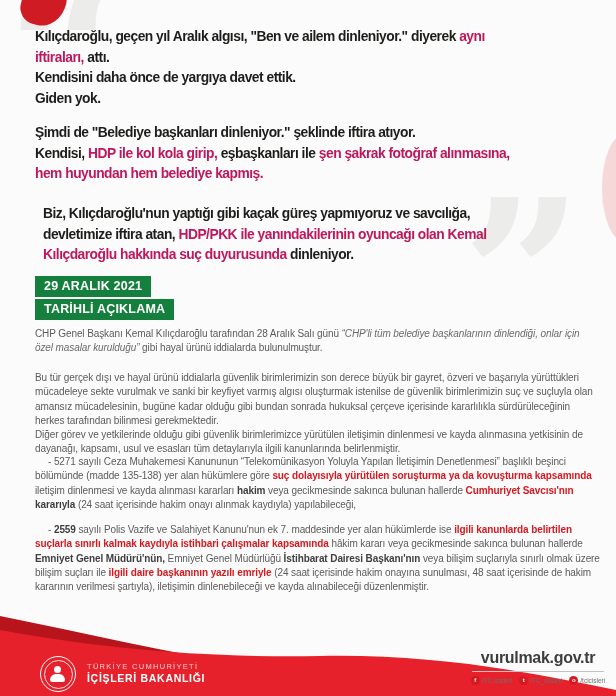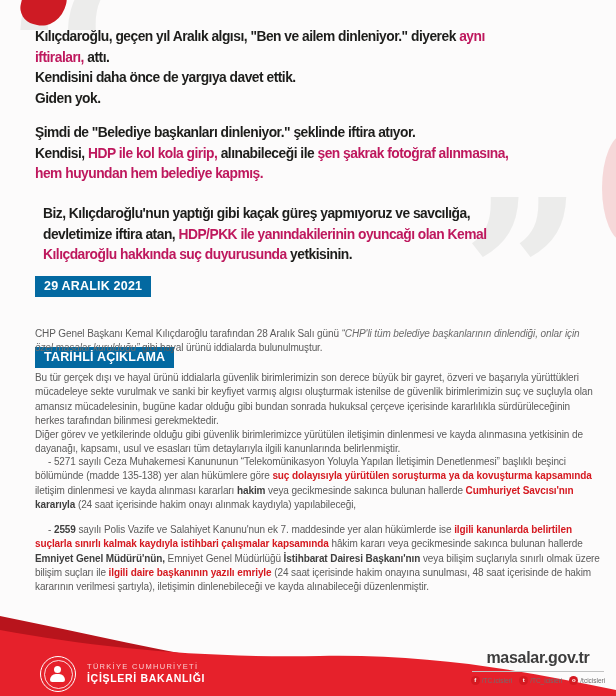--- a/index.html
+++ b/index.html
@@ -17,23 +17,23 @@
   .pink-arc{position:absolute;right:-32px;top:134px;width:46px;height:108px;background:#f6d8d9;border-radius:50%;}
 
   
   .h{position:absolute;left:35px;width:572px;font-weight:bold;color:#1d1d1b;
      font-size:13.8px;line-height:20.5px;letter-spacing:-0.5px;}
   .h .seg-n{color:#1d1d1b;}
   .h .seg-r{color:#be185d;}
   #h1{top:27px;} #h2{top:123px;} #h3{top:204px;margin-left:8px;}
 
   
-  .badge{position:absolute;left:35px;background:#0369a1;color:#ffffff;font-weight:bold;
+  .badge{position:absolute;left:35px;background:#15803d;color:#ffffff;font-weight:bold;
      font-size:12.5px;line-height:16px;padding:2px 9px 3px;letter-spacing:0.2px;}
-  #badge1{top:276px;} #badge2{top:299px;margin-top:48px;}
+  #badge1{top:276px;} #badge2{top:299px;}
 
   
   .p{position:absolute;left:35px;width:565px;font-size:10px;line-height:14.3px;
      color:#5b5b5b;letter-spacing:-0.1px;}
   .p .seg-n{color:#5b5b5b;}
   .p .seg-i{font-style:italic;color:#6b6b6b;}
   .p .seg-b{font-weight:bold;color:#3f3f3f;}
   .p .seg-r{font-weight:bold;color:#d51920;}
   .p.indent{text-indent:13px;}
   #p1{top:327px;} #p2{top:371px;} #p3{top:455px;} #p4{top:523px;}
@@ -63,22 +63,22 @@
 <body>
 
 <div class="canvas">
 
   <div class="quote quote-open">“</div>
   <div class="red-drop"></div>
   <div class="quote quote-close">”</div>
   <div class="pink-arc"></div>
 
   <div class="h" id="h1"><span class="seg-n">Kılıçdaroğlu, geçen yıl Aralık algısı, "Ben ve ailem dinleniyor." diyerek </span><span class="seg-r">aynı</span><br><span class="seg-r">iftiraları,</span><span class="seg-n"> attı.</span><br><span class="seg-n">Kendisini daha önce de yargıya davet ettik.</span><br><span class="seg-n">Giden yok.</span></div>
-  <div class="h" id="h2"><span class="seg-n">Şimdi de "Belediye başkanları dinleniyor." şeklinde iftira atıyor.</span><br><span class="seg-n">Kendisi, </span><span class="seg-r">HDP ile kol kola girip,</span><span class="seg-n"> alınabileceği ile </span><span class="seg-r">şen şakrak fotoğraf alınmasına,</span><br><span class="seg-r">hem huyundan hem belediye kapmış.</span></div>
-  <div class="h" id="h3"><span class="seg-n">Biz, Kılıçdaroğlu'nun yaptığı gibi kaçak güreş yapmıyoruz ve savcılığa,</span><br><span class="seg-n">devletimize iftira atan, </span><span class="seg-r">HDP/PKK ile yanındakilerinin oyuncağı olan Kemal</span><br><span class="seg-r">Kılıçdaroğlu hakkında suç duyurusunda</span><span class="seg-n"> yetkisinin.</span></div>
+  <div class="h" id="h2"><span class="seg-n">Şimdi de "Belediye başkanları dinleniyor." şeklinde iftira atıyor.</span><br><span class="seg-n">Kendisi, </span><span class="seg-r">HDP ile kol kola girip,</span><span class="seg-n"> eşbaşkanları ile </span><span class="seg-r">şen şakrak fotoğraf alınmasına,</span><br><span class="seg-r">hem huyundan hem belediye kapmış.</span></div>
+  <div class="h" id="h3"><span class="seg-n">Biz, Kılıçdaroğlu'nun yaptığı gibi kaçak güreş yapmıyoruz ve savcılığa,</span><br><span class="seg-n">devletimize iftira atan, </span><span class="seg-r">HDP/PKK ile yanındakilerinin oyuncağı olan Kemal</span><br><span class="seg-r">Kılıçdaroğlu hakkında suç duyurusunda</span><span class="seg-n"> dinleniyor.</span></div>
 
   <div class="badge" id="badge1">29 ARALIK 2021</div>
   <div class="badge" id="badge2">TARİHLİ AÇIKLAMA</div>
 
   <div class="p" id="p1"><span class="seg-n">CHP Genel Başkanı Kemal Kılıçdaroğlu tarafından 28 Aralık Salı günü </span><span class="seg-i">“CHP'li tüm belediye başkanlarının dinlendiği, onlar için özel masalar kurulduğu”</span><span class="seg-n"> gibi hayal ürünü iddialarda bulunulmuştur.</span></div>
   <div class="p" id="p2"><span class="seg-n">Bu tür gerçek dışı ve hayal ürünü iddialarla güvenlik birimlerimizin son derece büyük bir gayret, özveri ve başarıyla yürüttükleri mücadeleye sekte vurulmak ve sanki bir keyfiyet varmış algısı oluşturmak istenilse de güvenlik birimlerimizin suç ve suçluyla olan amansız mücadelesinin, bugüne kadar olduğu gibi bundan sonrada hukuksal çerçeve içerisinde kararlılıkla sürdürüleceğinin herkes tarafından bilinmesi gerekmektedir.</span><br><span class="seg-n">Diğer görev ve yetkilerinde olduğu gibi güvenlik birimlerimizce yürütülen iletişimin dinlenmesi ve kayda alınmasına yetkisinin de dayanağı, kapsamı, usul ve esasları tüm detaylarıyla ilgili kanunlarında belirlenmiştir.</span></div>
   <div class="p indent" id="p3"><span class="seg-n">- 5271 sayılı Ceza Muhakemesi Kanununun “Telekomünikasyon Yoluyla Yapılan İletişimin Denetlenmesi” başlıklı beşinci bölümünde (madde 135-138) yer alan hükümlere göre </span><span class="seg-r">suç dolayısıyla yürütülen soruşturma ya da kovuşturma kapsamında</span><span class="seg-n"> iletişim dinlenmesi ve kayda alınması kararları </span><span class="seg-b">hakim</span><span class="seg-n"> veya gecikmesinde sakınca bulunan hallerde </span><span class="seg-r">Cumhuriyet Savcısı'nın</span><span class="seg-n"> </span><span class="seg-b">kararıyla</span><span class="seg-n"> (24 saat içerisinde hakim onayı alınmak kaydıyla) yapılabileceği,</span></div>
   <div class="p indent" id="p4"><span class="seg-n">- </span><span class="seg-b">2559</span><span class="seg-n"> sayılı Polis Vazife ve Salahiyet Kanunu'nun ek 7. maddesinde yer alan hükümlerde ise </span><span class="seg-r">ilgili kanunlarda belirtilen suçlarla sınırlı kalmak kaydıyla istihbari çalışmalar kapsamında</span><span class="seg-n"> hâkim kararı veya gecikmesinde sakınca bulunan hallerde </span><span class="seg-b">Emniyet Genel Müdürü'nün,</span><span class="seg-n"> Emniyet Genel Müdürlüğü </span><span class="seg-b">İstihbarat Dairesi Başkanı'nın</span><span class="seg-n"> veya bilişim suçlarıyla sınırlı olmak üzere bilişim suçları ile </span><span class="seg-r">ilgili daire başkanının yazılı emriyle</span><span class="seg-n"> (24 saat içerisinde hakim onayına sunulması, 48 saat içerisinde de hakim kararının verilmesi şartıyla), iletişimin dinlenebileceği ve kayda alınabileceği düzenlenmiştir.</span></div>
 
   <svg class="footer-svg" viewBox="0 0 616 92" preserveAspectRatio="none">
@@ -90,21 +90,21 @@
     <div class="inner-ring"></div>
     <div class="head"></div>
     <div class="body"></div>
   </div>
   <div class="ministry">
     <div class="l1">TÜRKİYE CUMHURİYETİ</div>
     <div class="l2">İÇİŞLERİ BAKANLIĞI</div>
   </div>
 
   <div class="site-block">
-    <div class="site-title">masalar.gov.tr</div>
+    <div class="site-title">vurulmak.gov.tr</div>
     <div class="site-divider"></div>
     <div class="social-row">
       <div class="social-item">
         <span class="social-icon">f</span>
         <span class="social-handle">/TC.icisleri</span>
       </div>
       <div class="social-item">
         <span class="social-icon">t</span>
         <span class="social-handle">/TC_icisleri</span>
       </div>

